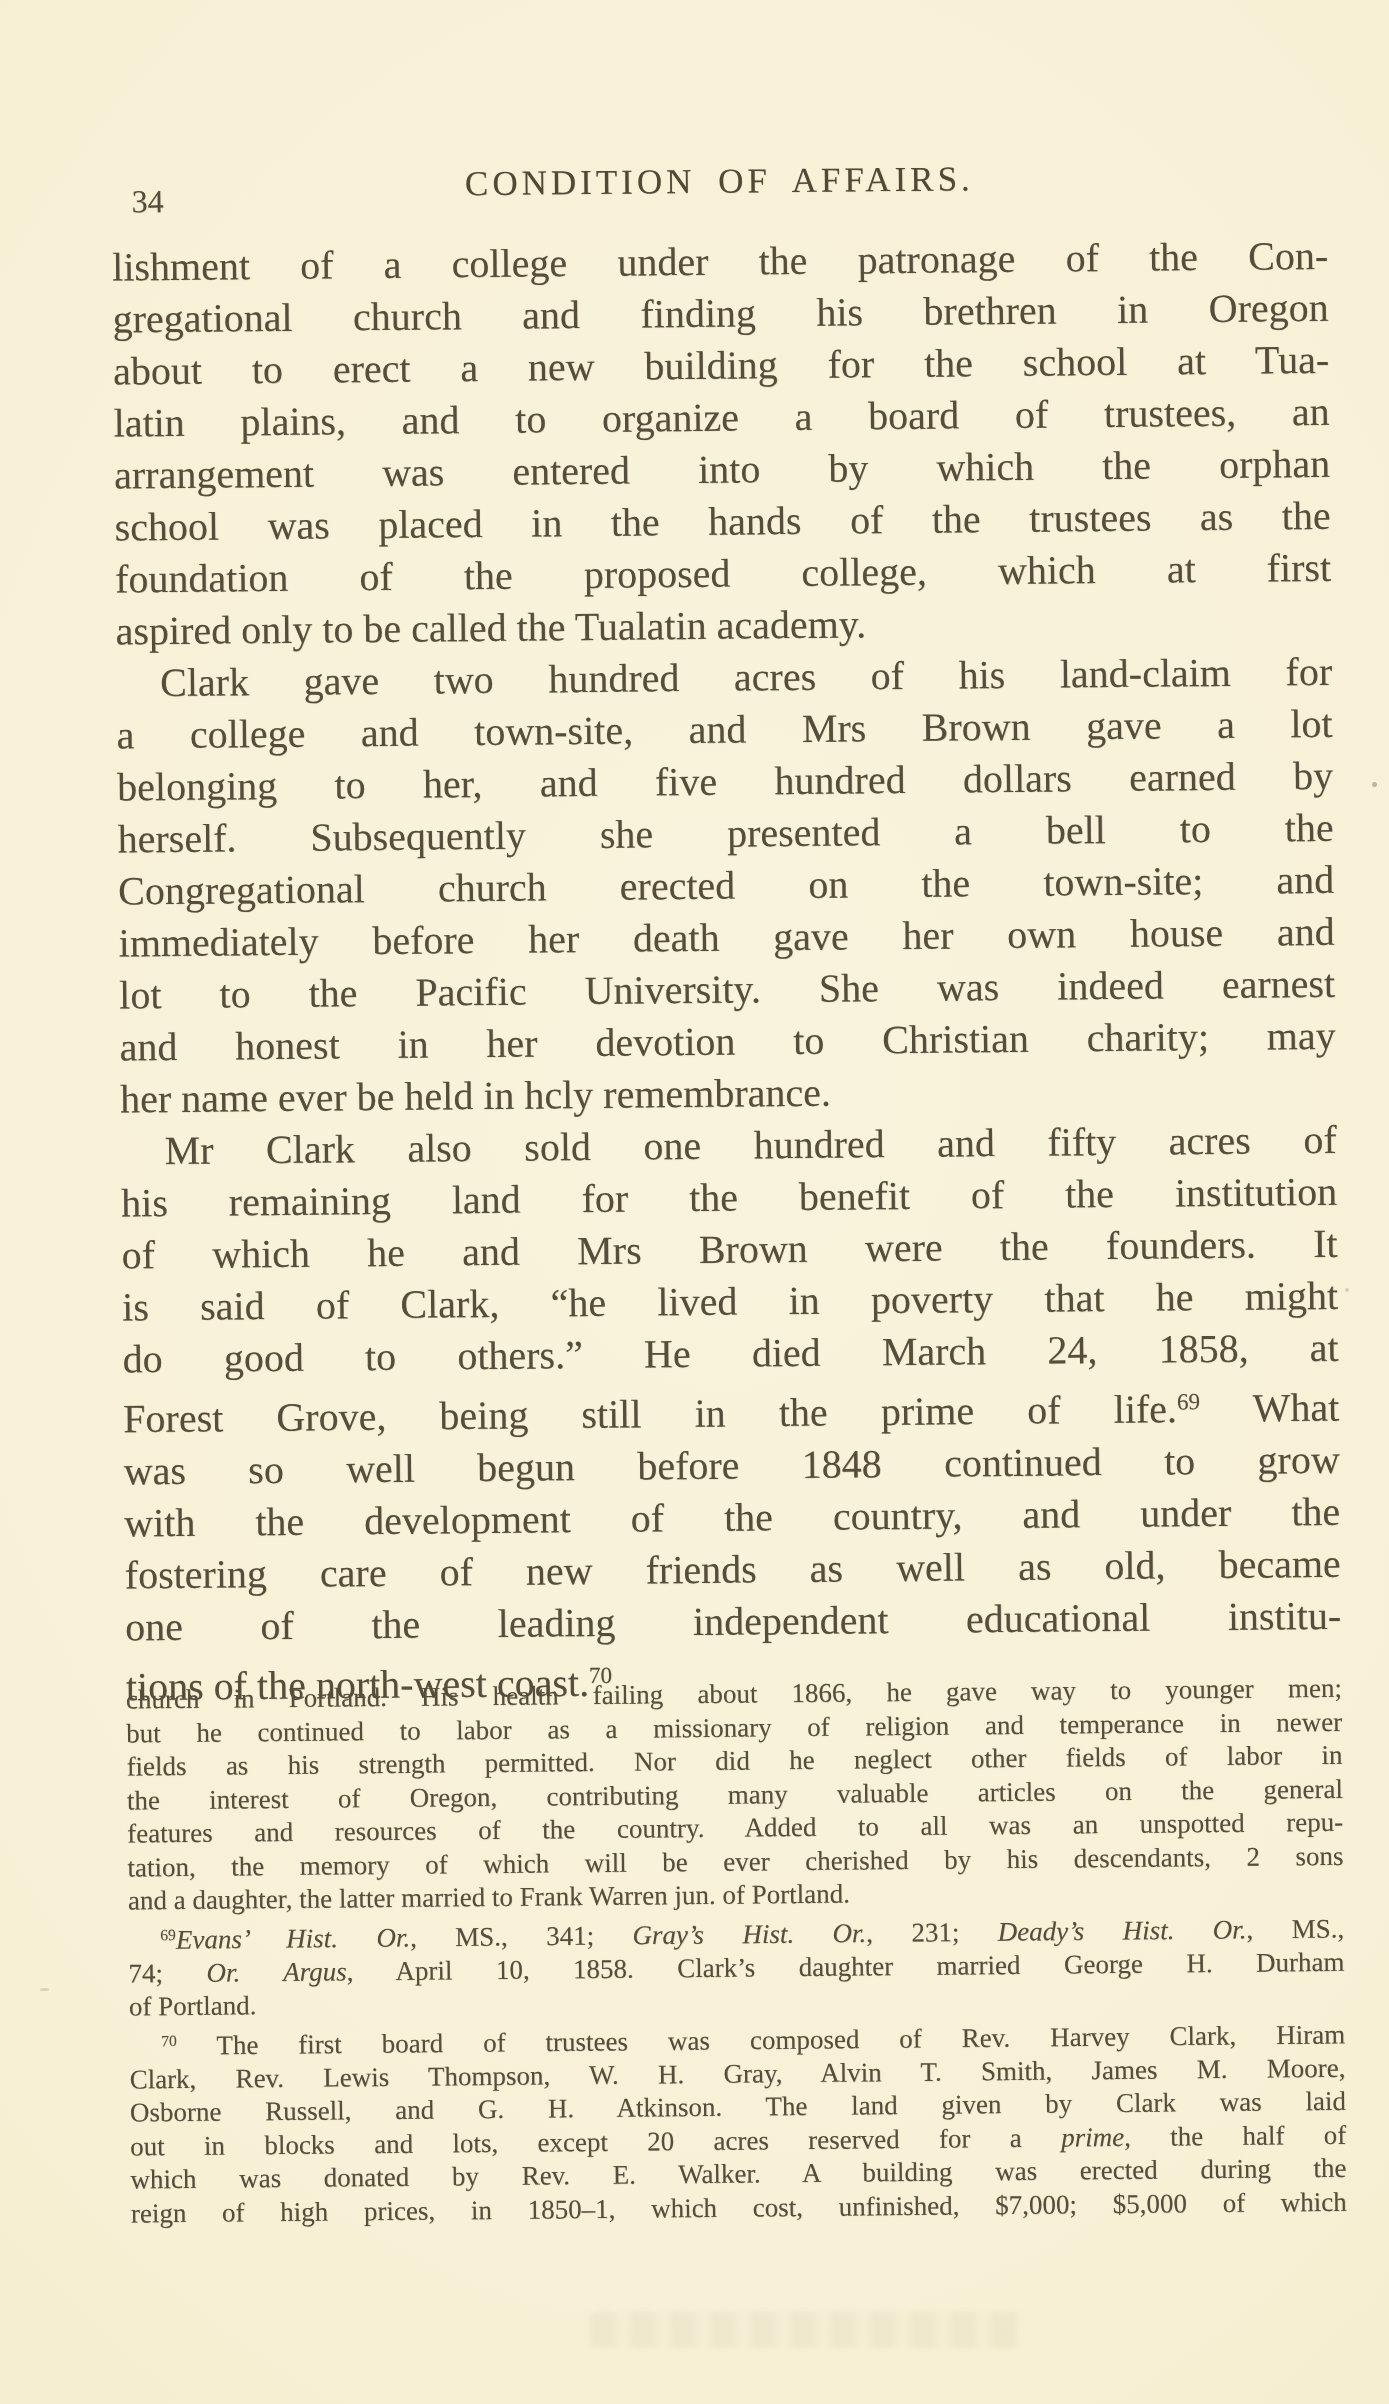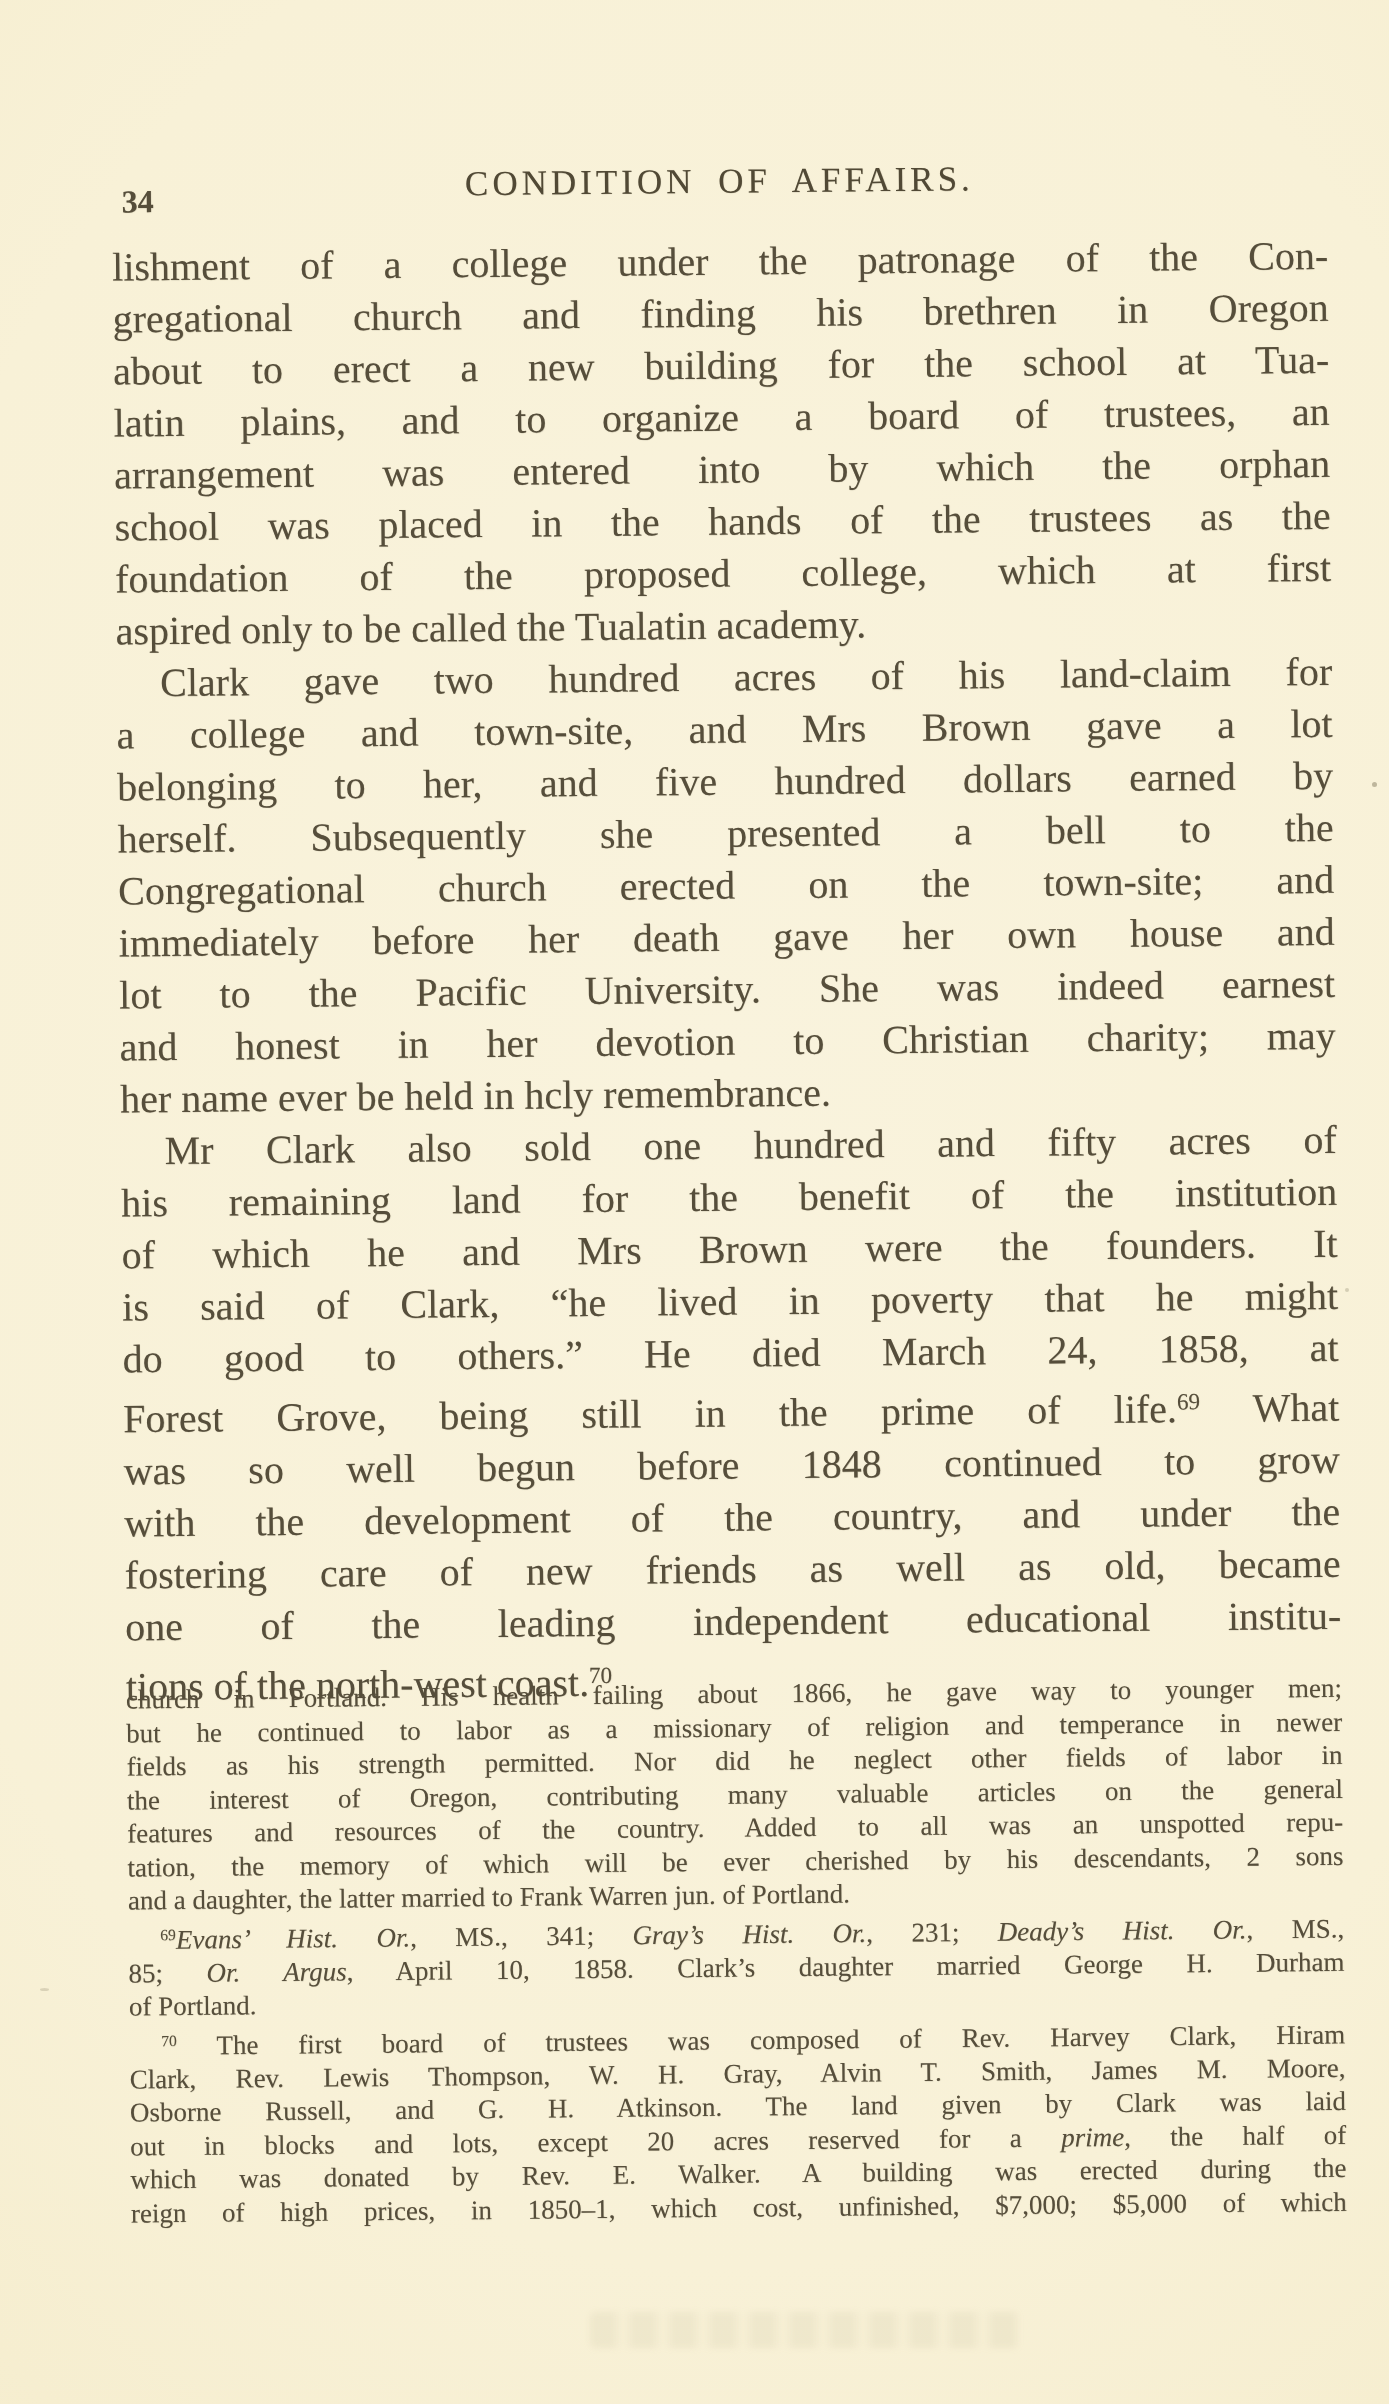--- a/index.html
+++ b/index.html
@@ -26,25 +26,24 @@
 
   .running-header {
     position: absolute;
     top: 158px;
     left: 120px;
     width: 1216px;
     height: 52px;
   }
   .page-num {
     position: absolute;
-    left: 10px;
+    left: 20px;
     top: 22px;
     font-size: 32px;
     line-height: 1;
-    font-weight: bold;
   }
   .running-head {
     display: block;
     text-align: center;
     font-size: 35px;
     line-height: 48px;
     letter-spacing: 4px;
     word-spacing: 10px;
     color: #514935;
   }
@@ -145,21 +144,21 @@
 
     <section class="footnotes" id="footnotes">
         <div class="line"><span>church in Portland. His health failing about 1866, he gave way to younger men;</span></div>
         <div class="line"><span>but he continued to labor as a missionary of religion and temperance in newer</span></div>
         <div class="line"><span>fields as his strength permitted. Nor did he neglect other fields of labor in</span></div>
         <div class="line"><span>the interest of Oregon, contributing many valuable articles on the general</span></div>
         <div class="line"><span>features and resources of the country. Added to all was an unspotted repu-</span></div>
         <div class="line"><span>tation, the memory of which will be ever cherished by his descendants, 2 sons</span></div>
         <div class="line last"><span>and a daughter, the latter married to Frank Warren jun. of Portland.</span></div>
         <div class="line indent"><span class="sup">69</span><span class="it">Evans’ Hist. Or.</span><span>, MS., 341; </span><span class="it">Gray’s Hist. Or.</span><span>, 231; </span><span class="it">Deady’s Hist. Or.</span><span>, MS.,</span></div>
-        <div class="line"><span>85; </span><span class="it">Or. Argus</span><span>, April 10, 1858. Clark’s daughter married George H. Durham</span></div>
+        <div class="line"><span>74; </span><span class="it">Or. Argus</span><span>, April 10, 1858. Clark’s daughter married George H. Durham</span></div>
         <div class="line last"><span>of Portland.</span></div>
         <div class="line indent"><span class="sup">70</span><span> The first board of trustees was composed of Rev. Harvey Clark, Hiram</span></div>
         <div class="line"><span>Clark, Rev. Lewis Thompson, W. H. Gray, Alvin T. Smith, James M. Moore,</span></div>
         <div class="line"><span>Osborne Russell, and G. H. Atkinson. The land given by Clark was laid</span></div>
         <div class="line"><span>out in blocks and lots, except 20 acres reserved for a </span><span class="it">prime</span><span>, the half of</span></div>
         <div class="line"><span>which was donated by Rev. E. Walker. A building was erected during the</span></div>
         <div class="line"><span>reign of high prices, in 1850–1, which cost, unfinished, $7,000; $5,000 of which</span></div>
       </section>
 
   </div>

